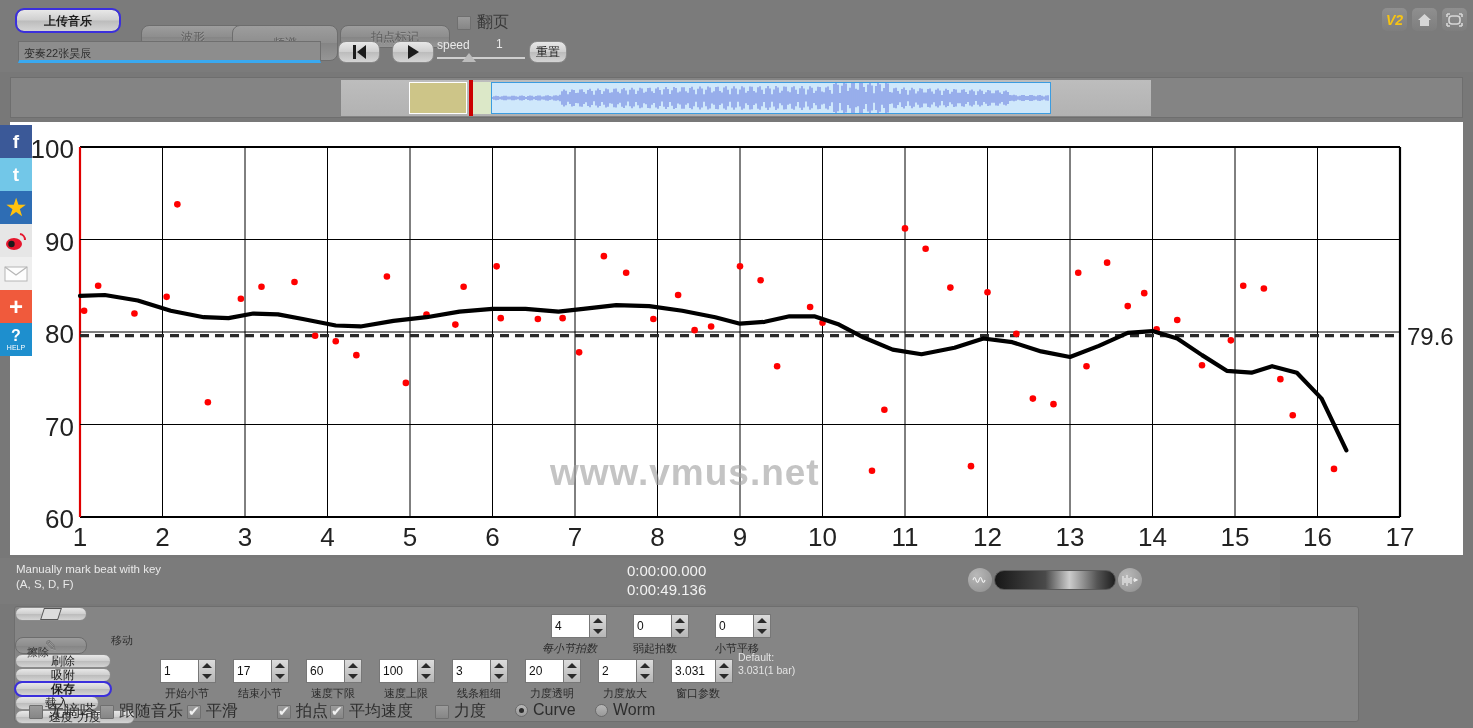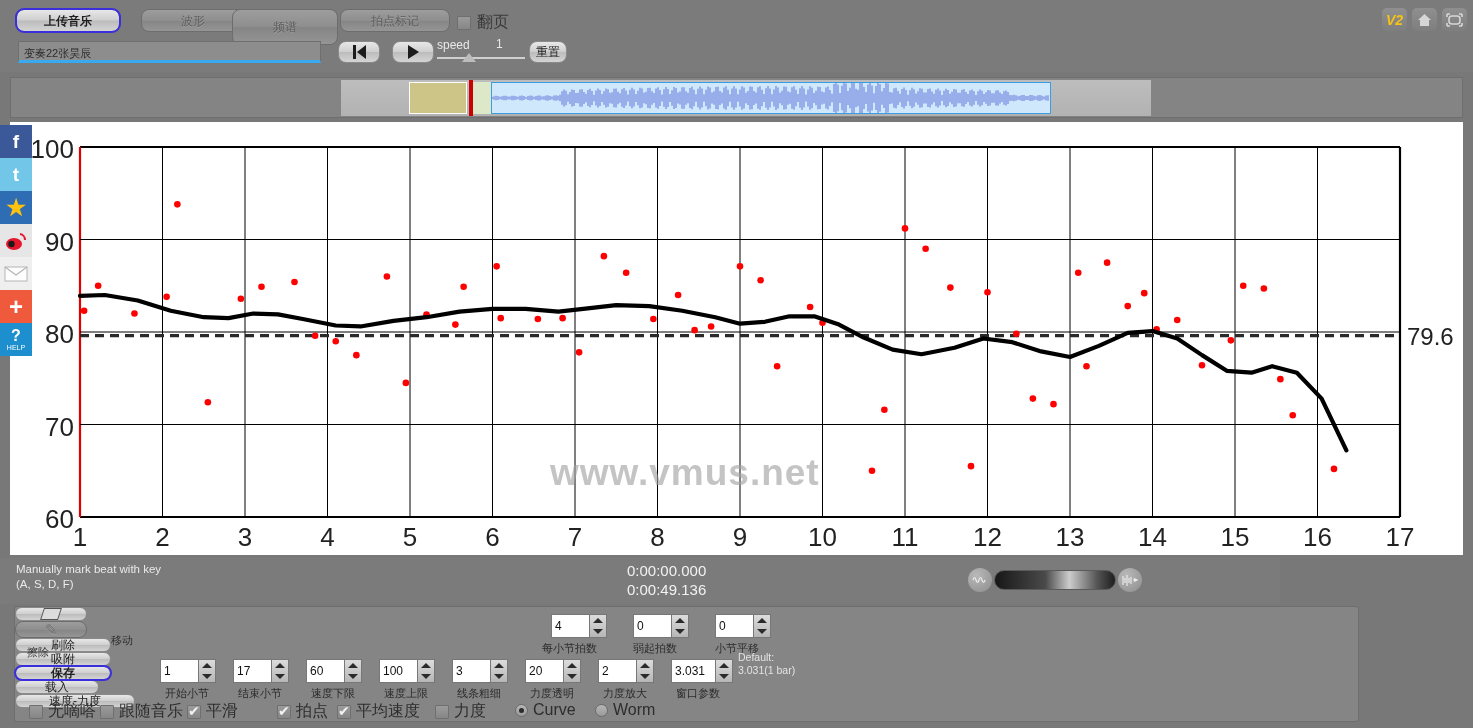--- a/index.html
+++ b/index.html
@@ -31,20 +31,21 @@
     line-height: 1;
     display: flex; align-items: center; justify-content: center;
     cursor: pointer;
     user-select: none;
   }
   .btn.flat {
     background: linear-gradient(to bottom, #9d9d9d 0%, #8e8e8e 50%, #858585 51%, #959595 100%);
     border: 1px solid #6d6d6d;
     color: #5d5d5d;
     text-shadow: 0 1px 0 rgba(255,255,255,.18);
+    margin-top: 16px;
   }
   .btn.sel { outline: 2px solid #3b2fdc; outline-offset: -1px; }
 
   #btn-upload { position: absolute; left: 16px; top: 9px; width: 104px; height: 23px; font-weight: bold; }
   #btn-wave   { position: absolute; left: 141px; top: 9px; width: 104px; height: 23px; }
   #btn-spec   { position: absolute; left: 232px; top: 9px; width: 106px; height: 36px; }
   #btn-beat   { position: absolute; left: 340px; top: 9px; width: 110px; height: 23px; }
 
   #chk-flip-wrap { position: absolute; left: 457px; top: 12px; display: flex; align-items: center; gap: 6px; }
   .cb {
@@ -697,21 +698,21 @@
     <div class="btn sel" style="left:341px;top:8px;width:96px;font-weight:bold;">保存</div>
     <div class="btn" style="left:436px;top:8px;width:84px;">载入</div>
 
     <div class="spin" style="left:536px;top:7px;">
       <div class="sv">4</div>
       <div class="sarr">
           <span class="ar-u"></span>
           <span class="ar-d"></span>
         </div>
     </div>
-    <div class="spin-lbl" style="left:527px;top:34px;">每小节拍数</div>
+    <div class="spin-lbl" style="left:527px;top:34px;font-style:italic;">每小节拍数</div>
 
     <div class="spin" style="left:618px;top:7px;">
       <div class="sv">0</div>
       <div class="sarr">
           <span class="ar-u"></span>
           <span class="ar-d"></span>
         </div>
     </div>
     <div class="spin-lbl" style="left:618px;top:34px;">弱起拍数</div>
 
@@ -807,21 +808,21 @@
       <span class="cb-lbl">跟随音乐</span>
     </div>
     <div class="chk-row" style="left:172px;top:94px;">
       <span class="cb on"></span>
       <span class="cb-lbl">平滑</span>
     </div>
     <div class="chk-row" style="left:262px;top:94px;">
       <span class="cb on"></span>
       <span class="cb-lbl">拍点</span>
     </div>
-    <div class="chk-row" style="left:322px;top:94px;text-align:right;">
+    <div class="chk-row" style="left:315px;top:94px;text-align:right;">
       <span class="cb on"></span>
       <span class="cb-lbl">平均速度</span>
     </div>
     <div class="chk-row" style="left:420px;top:94px;">
       <span class="cb"></span>
       <span class="cb-lbl">力度</span>
     </div>
 
     <div class="chk-row" style="left:500px;top:94px;">
       <span class="radio on"></span>

